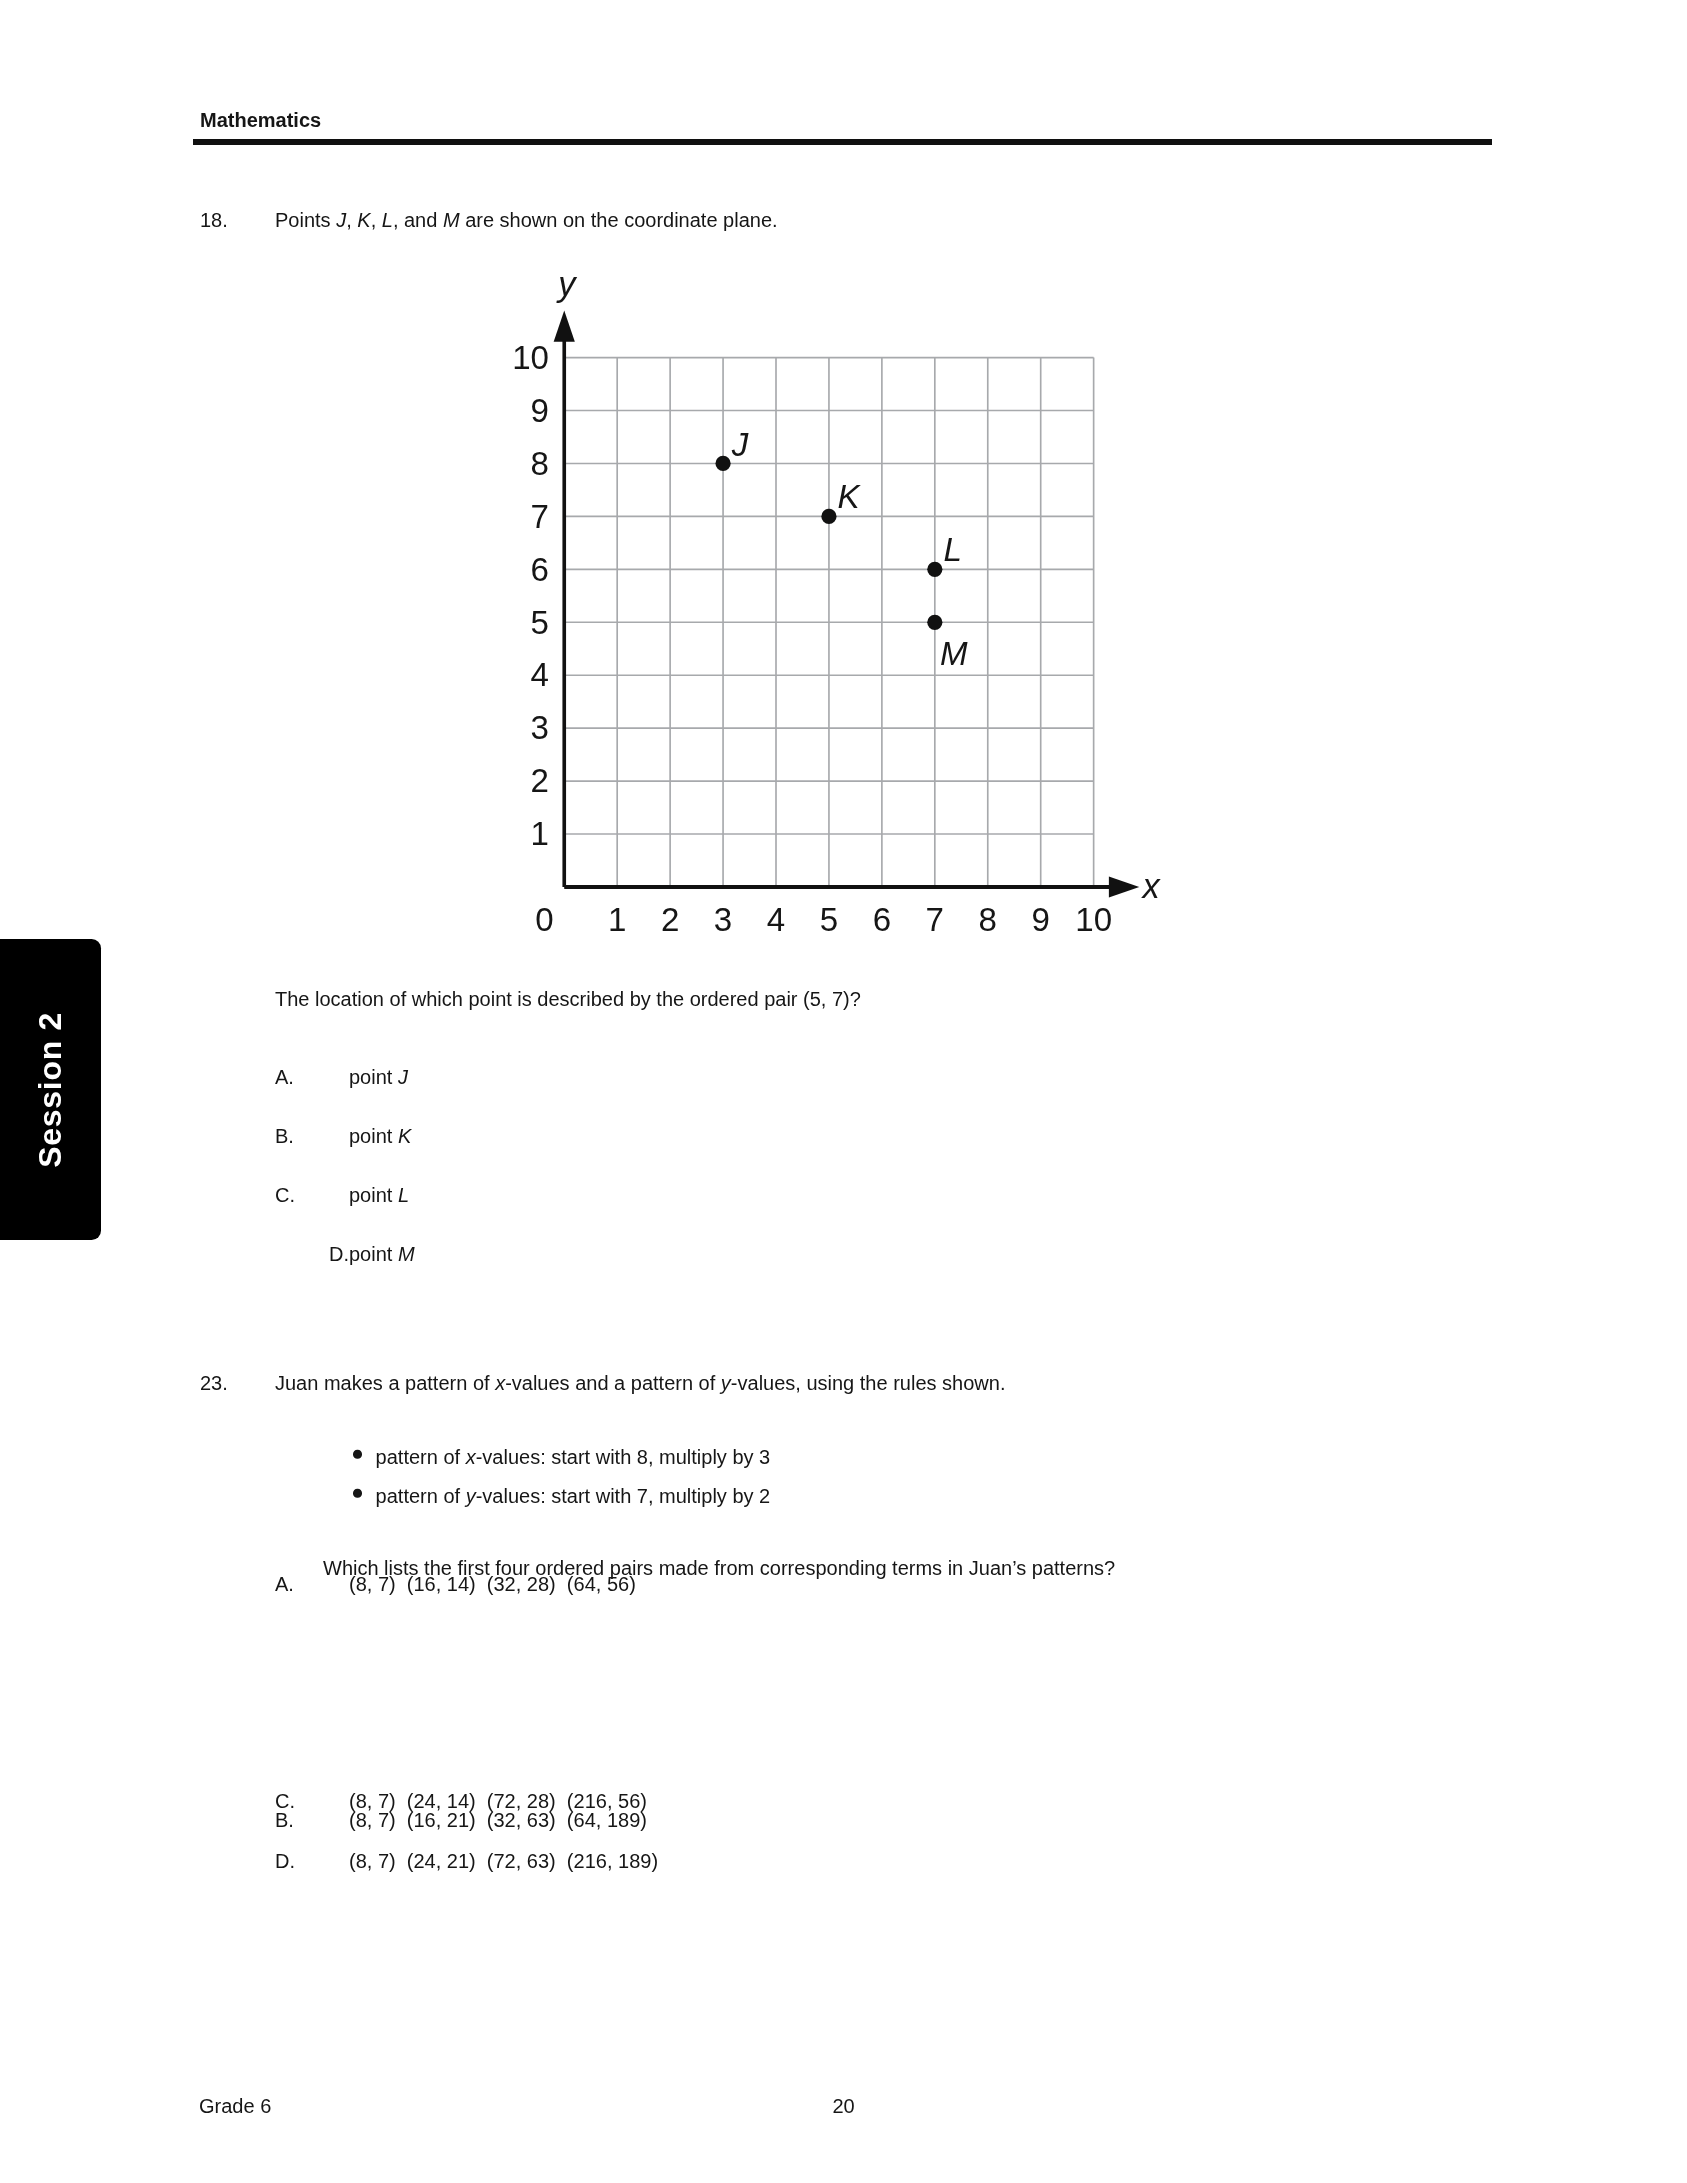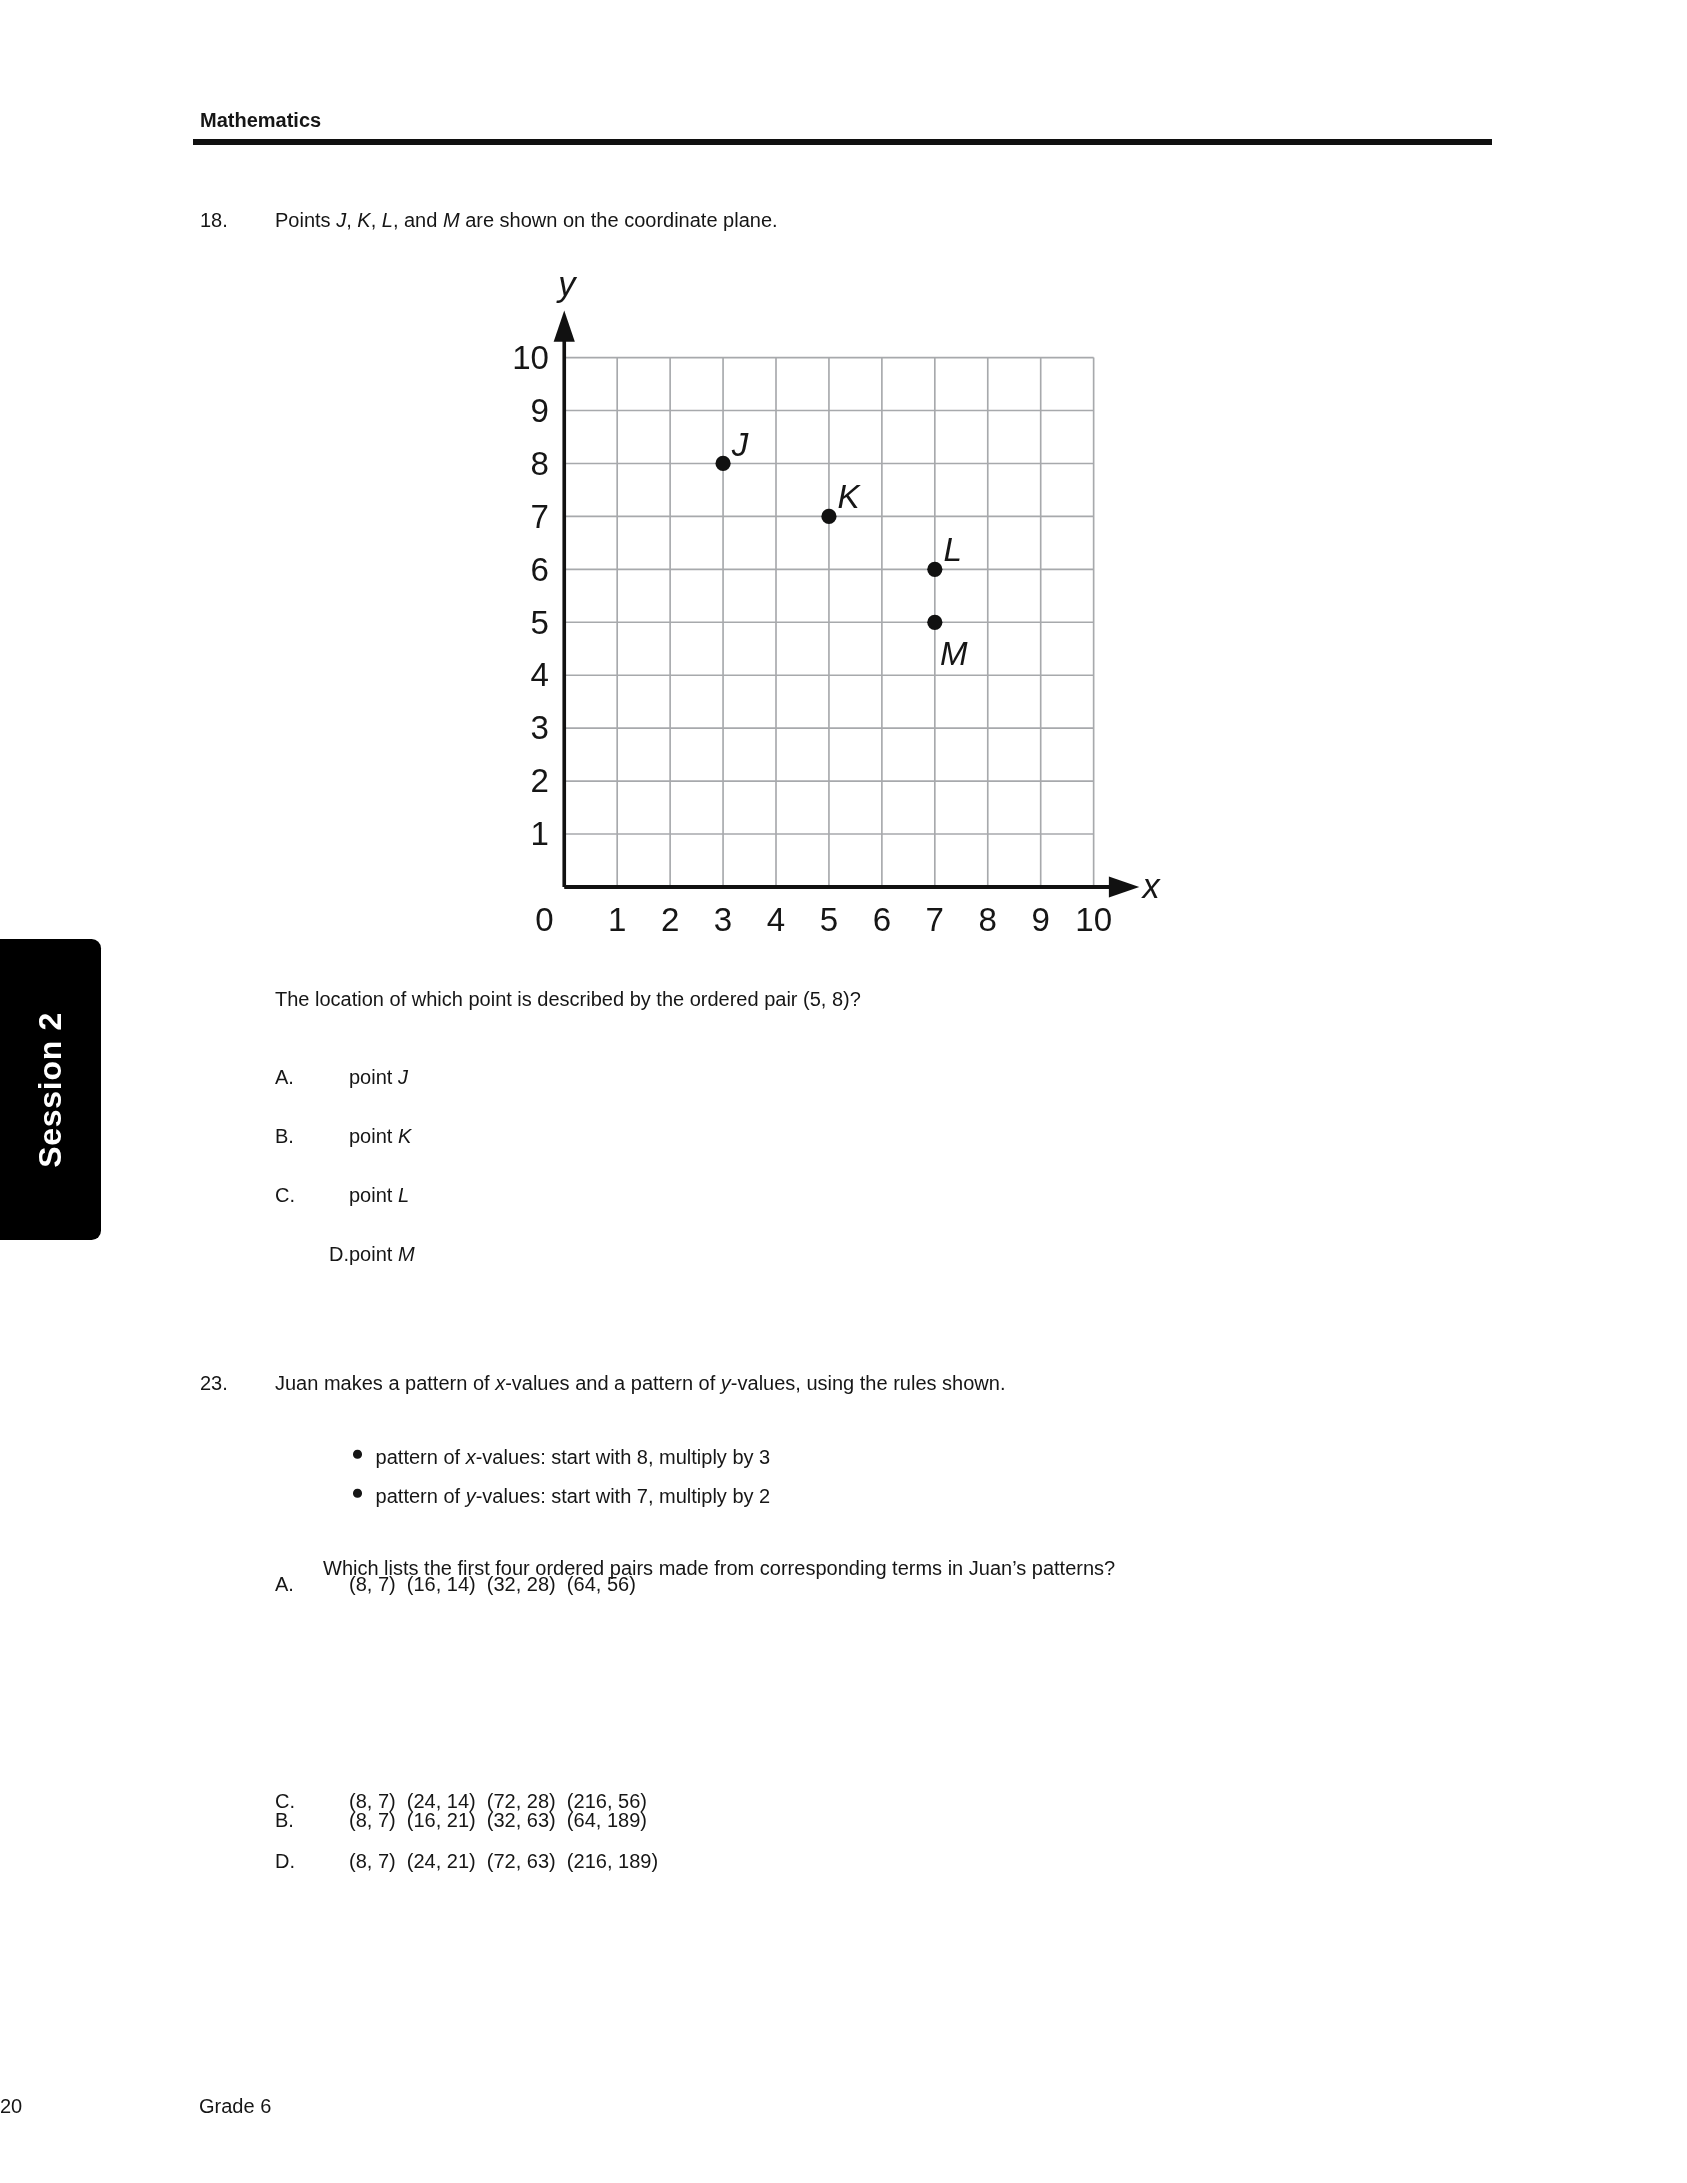--- a/index.html
+++ b/index.html
@@ -65,21 +65,21 @@
     transform: rotate(180deg);
     color: #ffffff;
     font-weight: bold;
     font-size: 32px;
     letter-spacing: 0.7px;
     white-space: nowrap;
   }
   .footer-center {
     left: 0;
     width: 1687px;
-    text-align: left;
+    text-align: center;
   }
   svg text {
     font-family: "Liberation Sans", "DejaVu Sans", sans-serif;
     fill: #161616;
   }
 </style>
 </head>
 <body>
 
 <div class="abs txt bold" style="left:200px; top:101px;">Mathematics</div>
@@ -142,21 +142,21 @@
     <circle cx="1093" cy="701" r="11.5" fill="#111"></circle>
     <text x="1106" y="689" text-anchor="start" font-size="50" font-style="italic">J</text>
     <circle cx="1253" cy="781" r="11.5" fill="#111"></circle>
     <text x="1266" y="769" text-anchor="start" font-size="50" font-style="italic">K</text>
     <circle cx="1413" cy="861" r="11.5" fill="#111"></circle>
     <text x="1426" y="849" text-anchor="start" font-size="50" font-style="italic">L</text>
     <circle cx="1413" cy="941" r="11.5" fill="#111"></circle>
     <text x="1421" y="1005" text-anchor="start" font-size="50" font-style="italic">M</text>
   </svg>
 
-<div class="abs txt" style="left:275px; top:980px;">The location of which point is described by the ordered pair (5, 8)?</div>
+<div class="abs txt" style="left:275px; top:980px;">The location of which point is described by the ordered pair (5, 7)?</div>
 
 <div class="abs txt" style="left:275px; top:1058px;">
   <span class="optletter">A.</span><span>point <i>J</i></span>
 </div>
 <div class="abs txt" style="left:275px; top:1117px;">
   <span class="optletter">B.</span><span>point <i>K</i></span>
 </div>
 <div class="abs txt" style="left:275px; top:1176px;">
   <span class="optletter">C.</span><span>point <i>L</i></span>
 </div>

